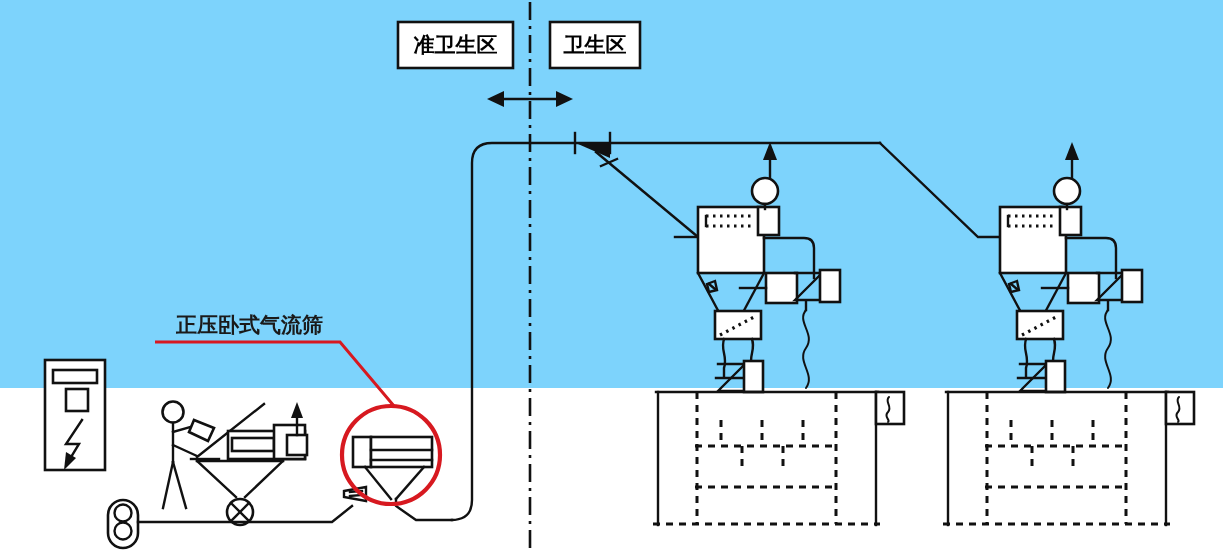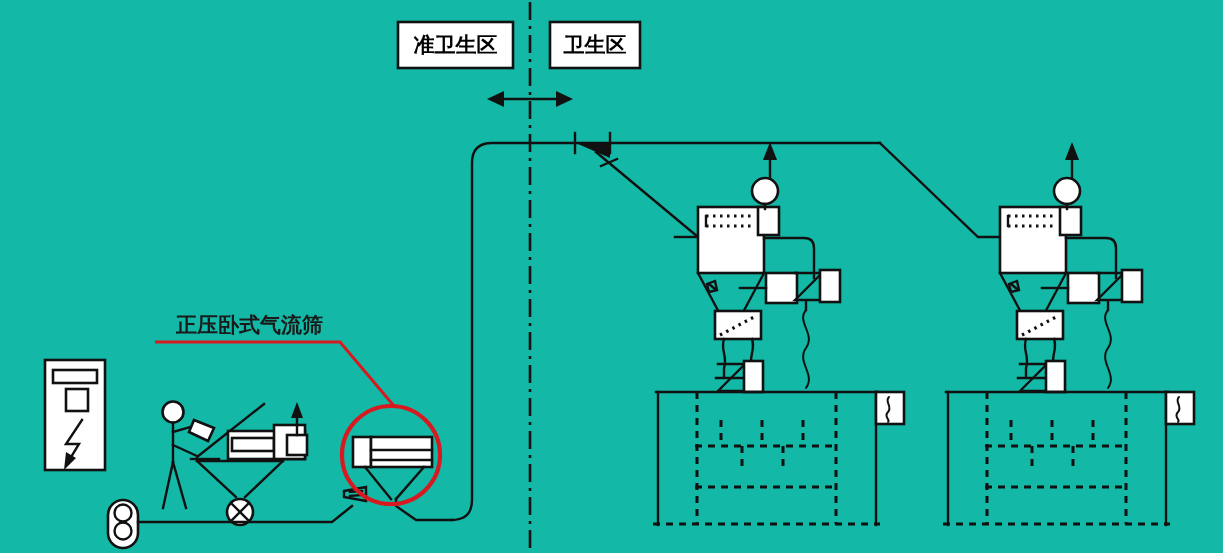--- a/index.html
+++ b/index.html
@@ -9,22 +9,22 @@
   }
   body {
     width: 1223px;
     height: 553px;
     overflow: hidden;
     font-family: "DejaVu Sans", "Liberation Sans", sans-serif;
   }
   #diagram-root {
     position: relative;
     width: 1223px;
-    height: 553px;
-    background: #14b8a6;
+    height: 388px;
+    background: #7dd3fc;
   }
   svg.canvas {
     position: absolute;
     top: 0;
     left: 0;
     width: 1223px;
     height: 553px;
   }
   .zone-label-text {
     font-family: "DejaVu Sans", "Liberation Sans", sans-serif;

